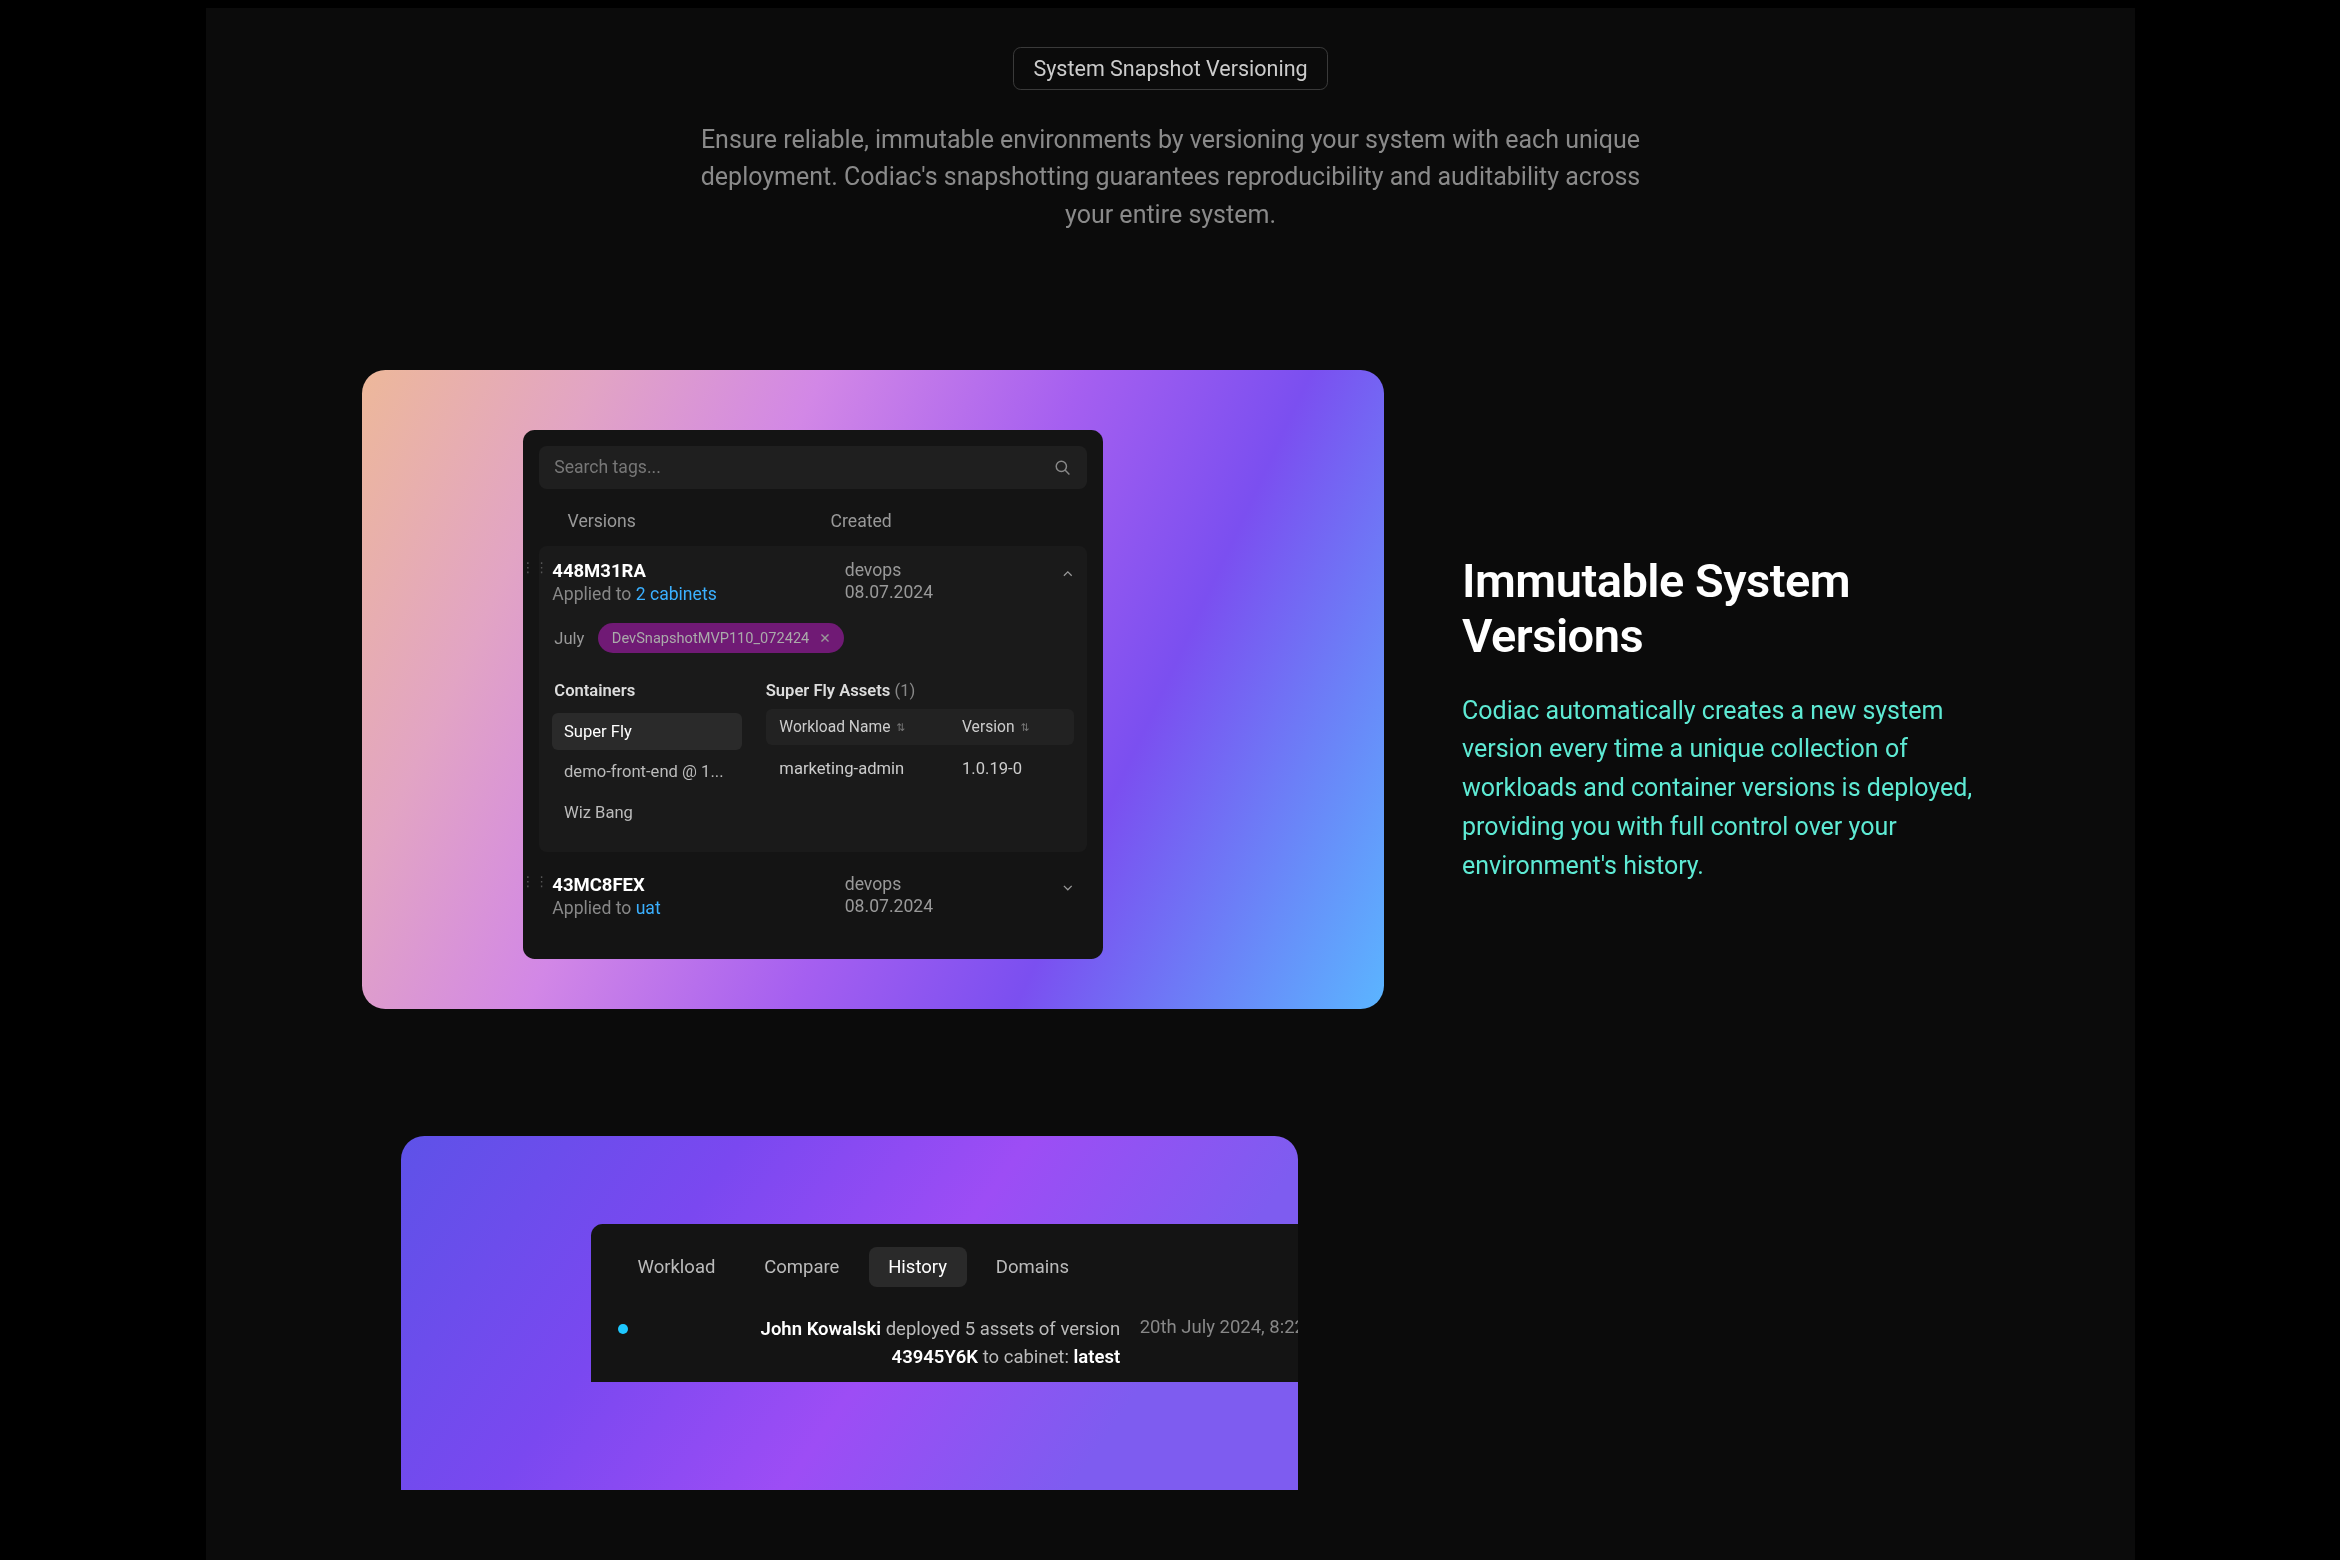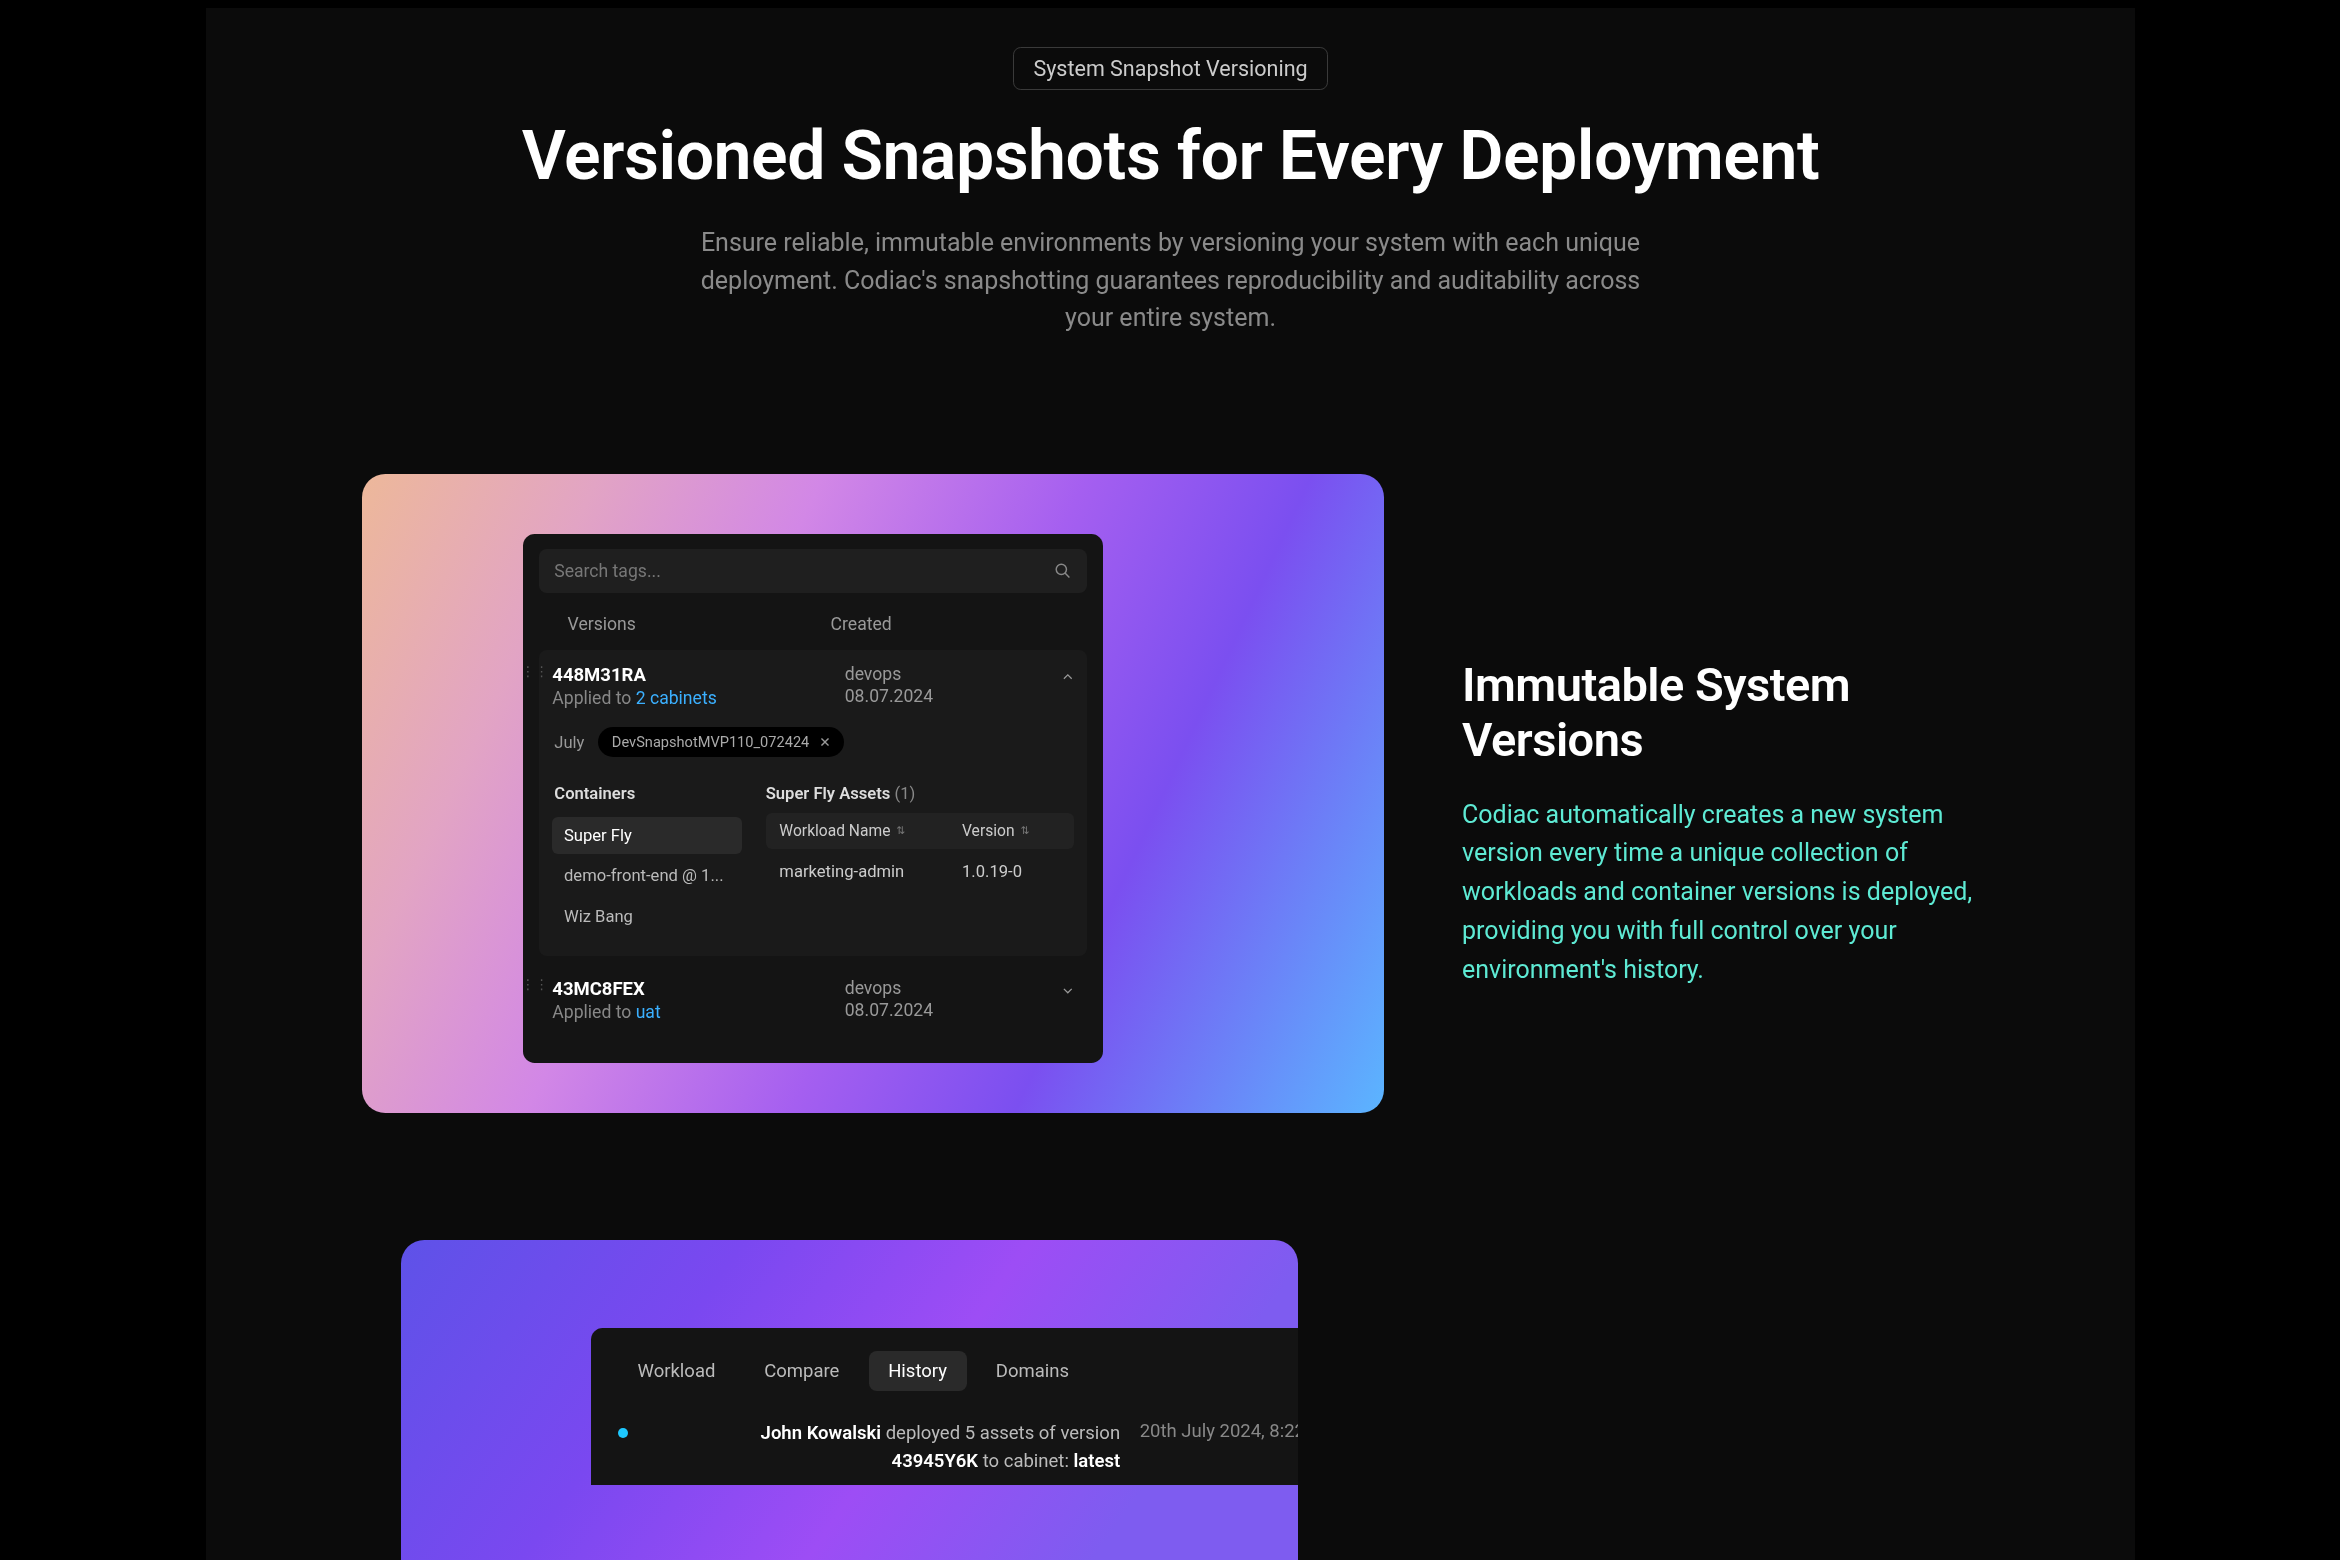--- a/index.html
+++ b/index.html
@@ -135,21 +135,21 @@
 .chevron { position: absolute; right: 11.7px; top: 19.5px; color: #888; }
 .tags-row {
   display: flex;
   align-items: center;
   gap: 13.7px;
   margin-top: 19.5px;
   padding-left: 2px;
 }
 .tags-label { font-size: 16.6px; color: #999; }
 .tag-pill {
-  background: #000000;
+  background: #701a75;
   border-radius: 15.6px;
   padding: 5.9px 13.7px;
   font-size: 14.6px;
   color: #aaa;
   display: flex;
   align-items: center;
   gap: 9.8px;
 }
 .tag-close { font-size: 13.7px; color: #999; }
 .containers-section {
@@ -285,21 +285,20 @@
   white-space: nowrap;
   padding-left: 19.5px;
 }
 </style>
 </head>
 <body>
 
 <div class="page-container">
   <div class="header-section">
     <div class="badge">System Snapshot Versioning</div>
-    <h1 class="main-heading">Versioned Snapshots for Every Deployment</h1>
     <p class="main-subheading">Ensure reliable, immutable environments by versioning your system with each unique deployment. Codiac's snapshotting guarantees reproducibility and auditability across your entire system.</p>
   </div>
 
   <div class="feature-row">
     <div class="feature-image-wrap gradient1">
       <div class="panel-dark">
         <div class="search-box">
           <span>Search tags...</span>
           <svg class="search-icon" viewBox="0 0 24 24" fill="none" stroke="#888" stroke-width="2">
               <circle cx="10" cy="10" r="7"></circle>

